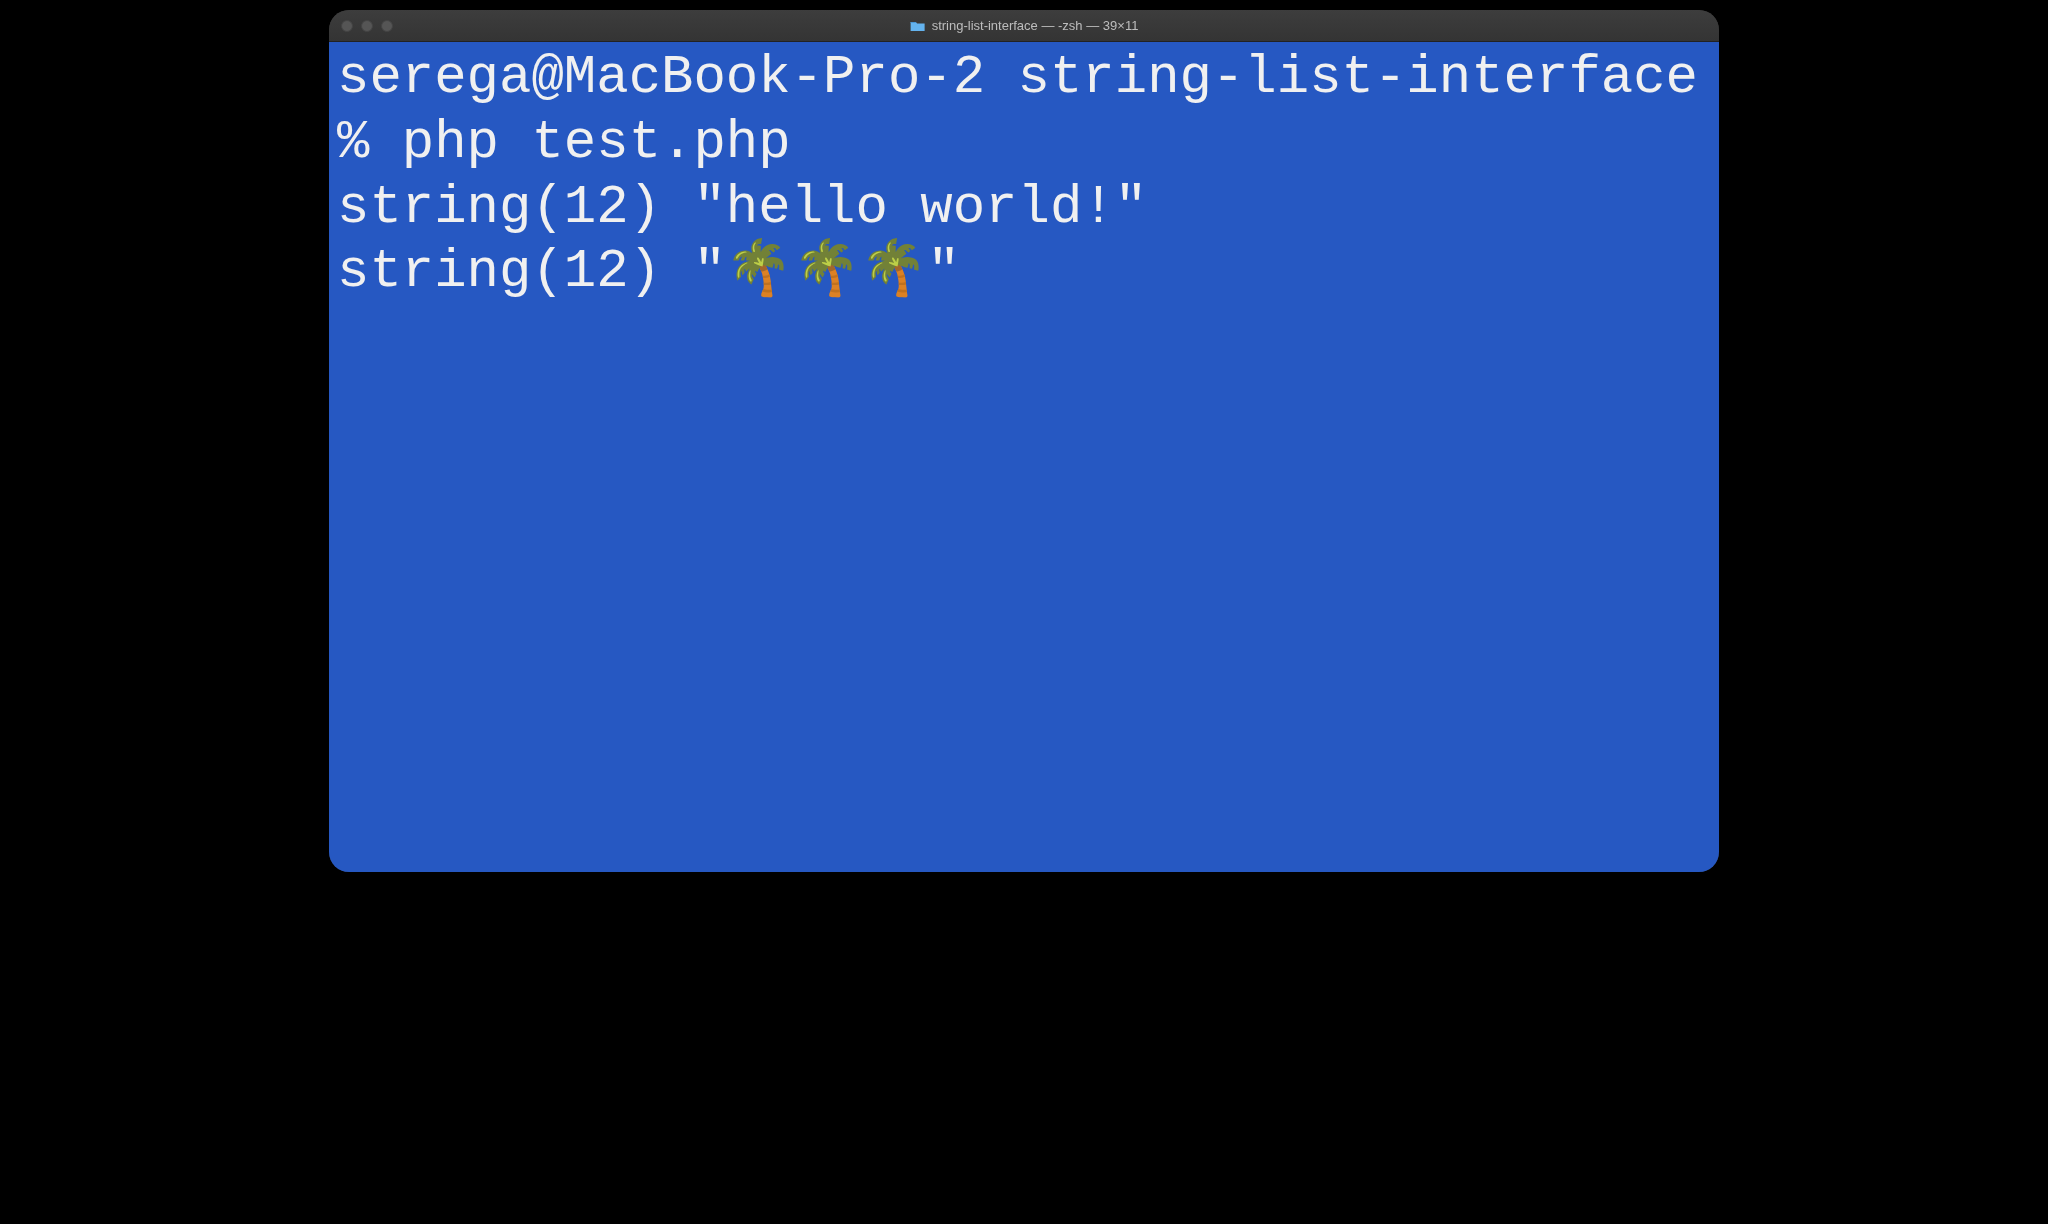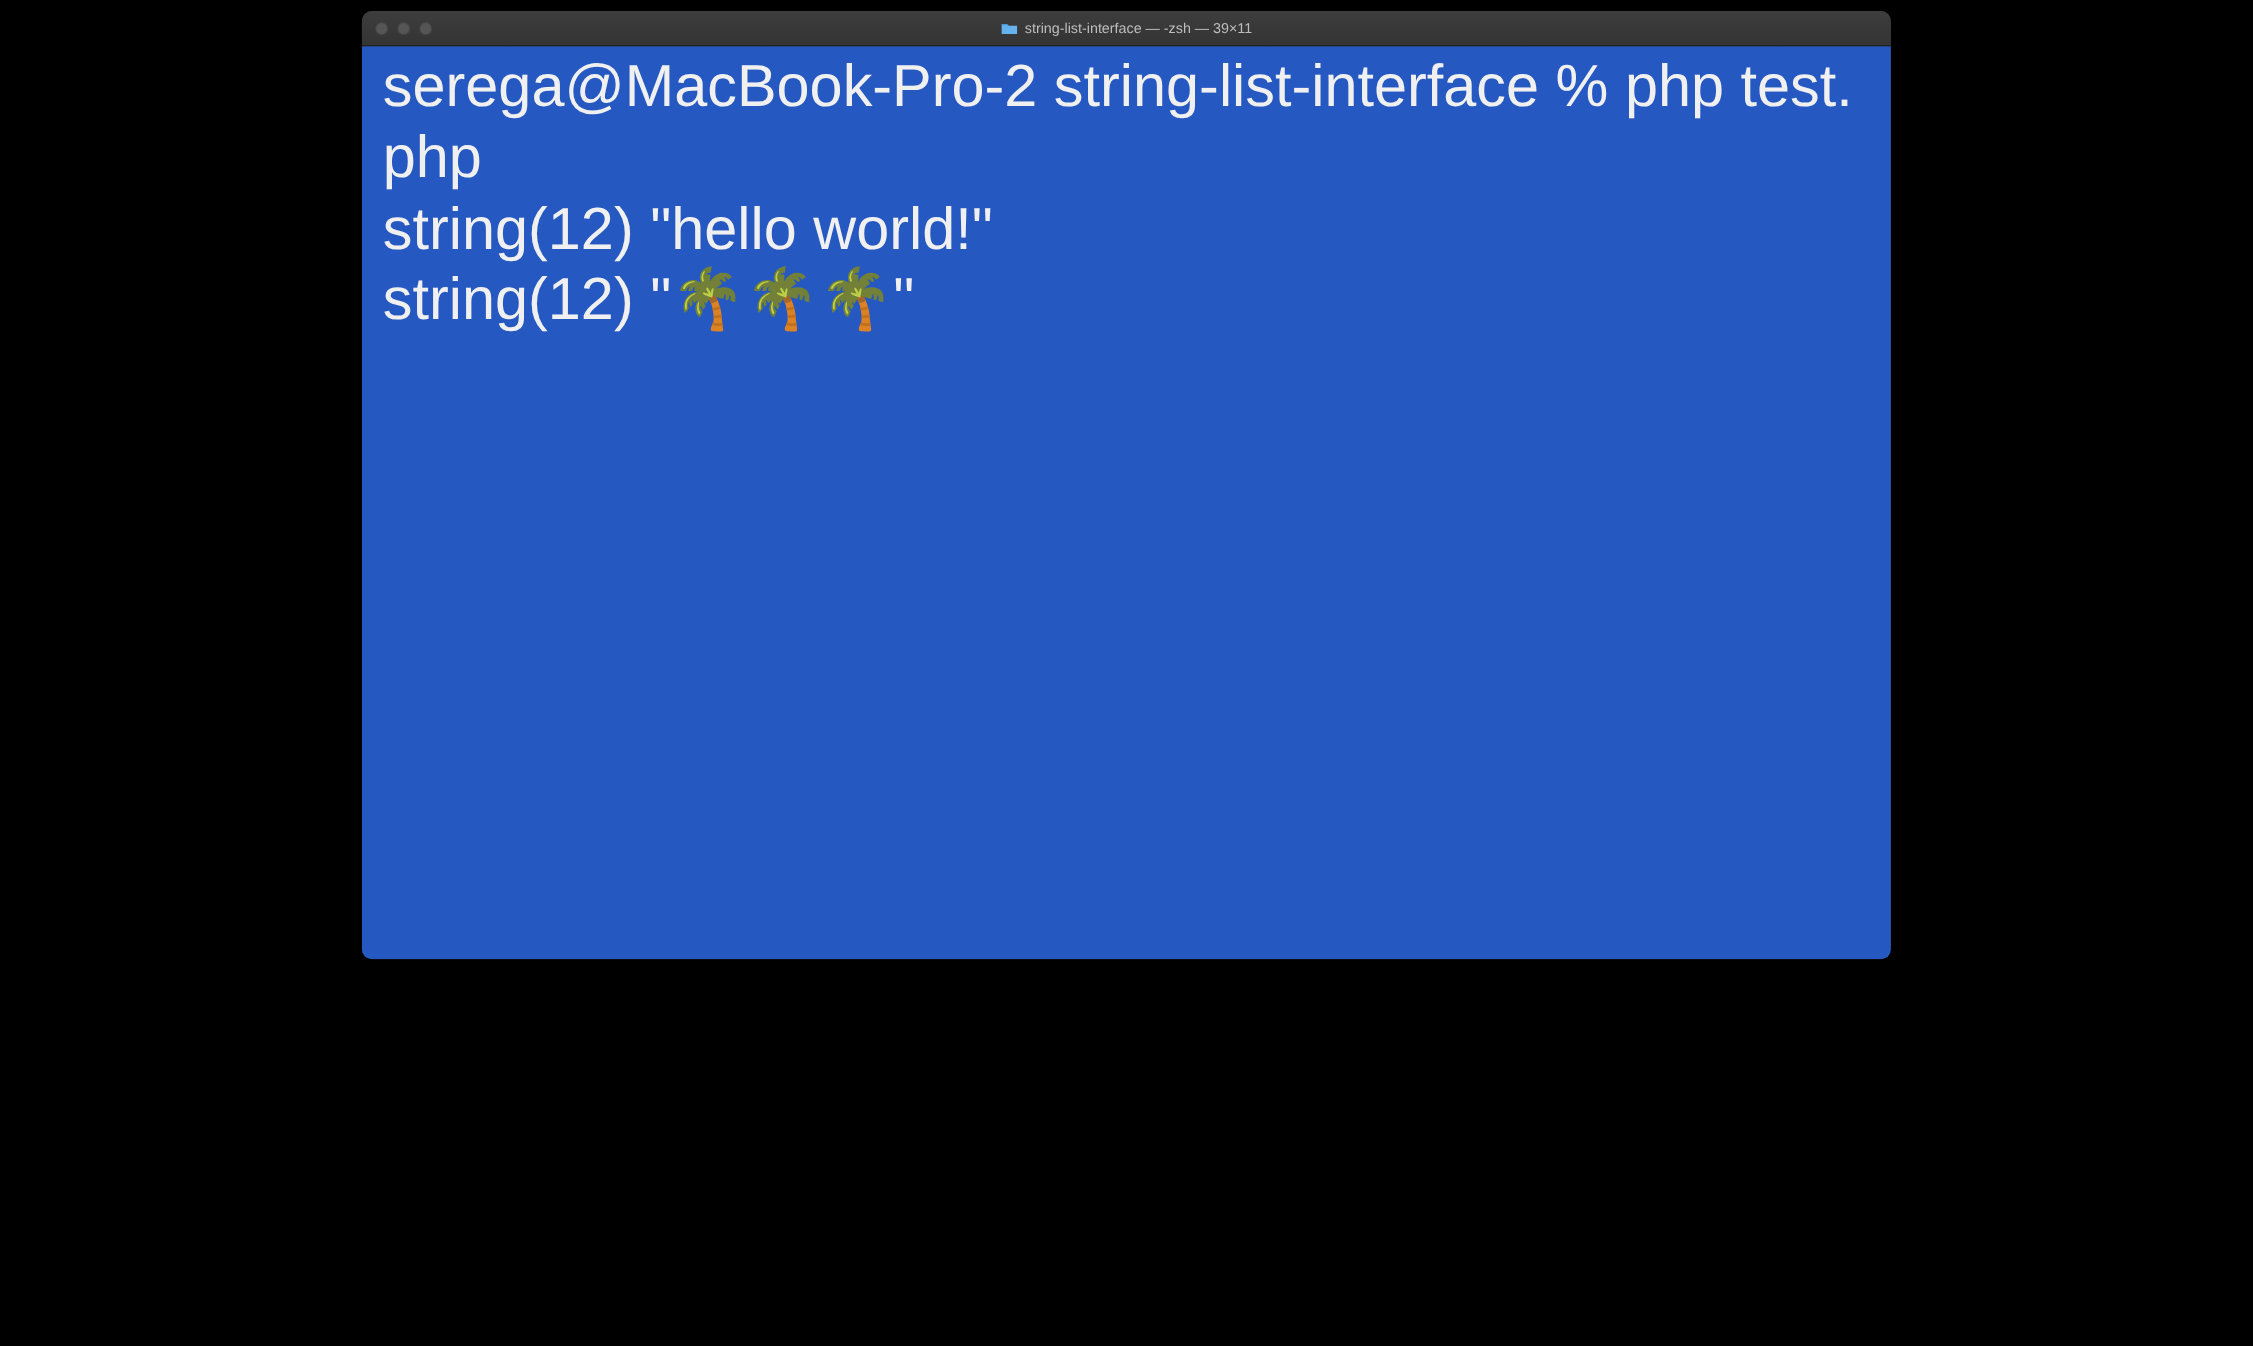--- a/index.html
+++ b/index.html
@@ -12,21 +12,21 @@
       height: 1224px;
       background: #000;
       display: flex;
       align-items: flex-start;
       justify-content: center;
       padding-top: 10px;
       font-family: -apple-system, "SF Mono", Menlo, Monaco, "Courier New", monospace;
     }
     .window {
       width: 1390px;
-      border-radius: 9px;
+      border-radius: 20px;
       overflow: hidden;
       box-shadow: 0 30px 80px rgba(0,0,0,0.6);
       background: #2b2b2b;
     }
     .titlebar {
       height: 32px;
       background: linear-gradient(#3d3d3d, #343434);
       display: flex;
       align-items: center;
       position: relative;
@@ -58,23 +58,23 @@
       font-weight: 400;
     }
     .folder-icon {
       width: 16px;
       height: 12px;
       display: inline-block;
     }
     .terminal-body {
       background: #2658c2;
       min-height: 830px;
-      padding: 4px 19px;
+      padding: 4px 8px;
       color: #f0f0f0;
-      font-family: Liberation Sans, sans-serif;
+      font-family: Liberation Mono, monospace;
       font-size: 54px;
       line-height: 1.2;
       font-weight: 400;
       letter-spacing: 0;
       white-space: pre-wrap;
       word-break: break-all;
     }
     .terminal-line {
       display: block;
     }

